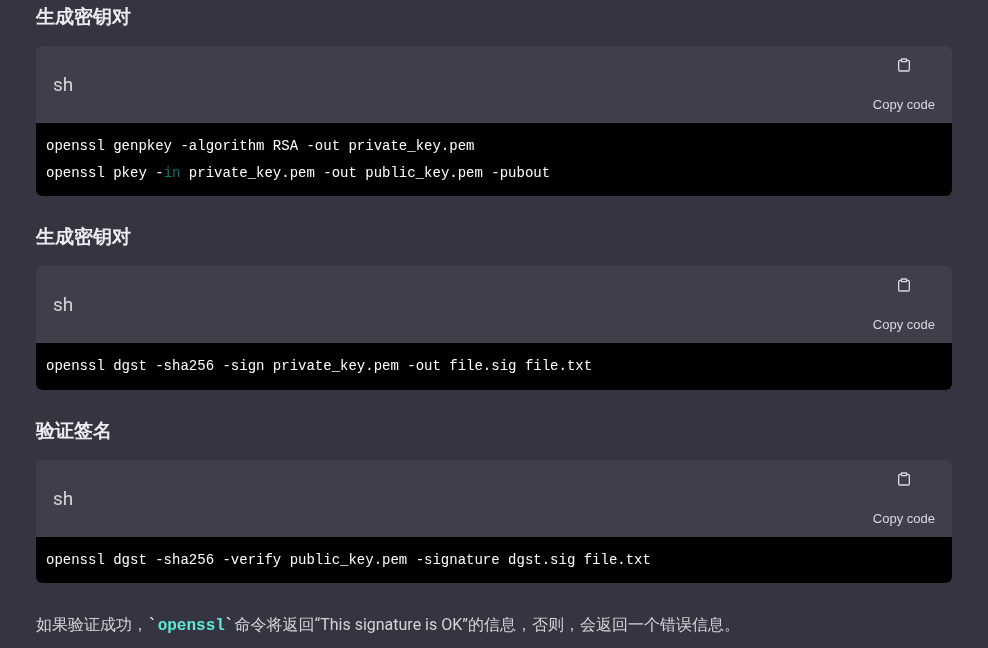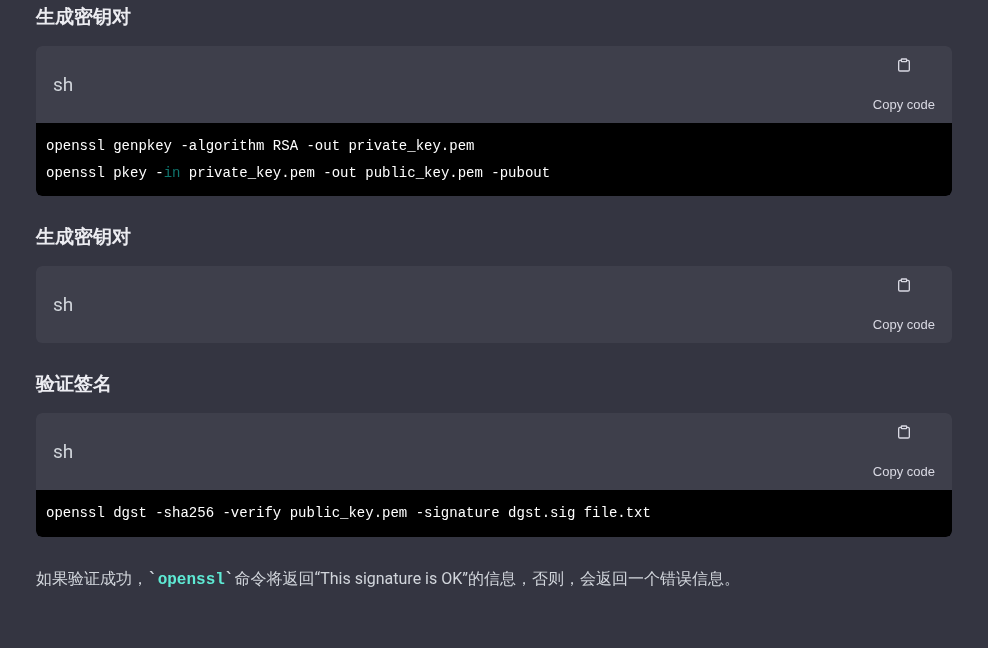--- a/index.html
+++ b/index.html
@@ -168,20 +168,21 @@
   <div class="code-header">
     <span class="code-lang">sh</span>
     <button class="copy-btn">
       <svg class="copy-icon" viewBox="0 0 24 24">
         <rect x="8" y="3" width="8" height="4" rx="1"></rect>
         <path d="M16 5h2a2 2 0 0 1 2 2v12a2 2 0 0 1-2 2H6a2 2 0 0 1-2-2V7a2 2 0 0 1 2-2h2"></path>
       </svg>
       <span>Copy code</span>
     </button>
   </div>
+  <div class="code-body"><span>openssl dgst -sha256 -sign private_key.pem -out file.sig file.txt</span></div>
 </div>
 
 <h3 class="section-heading later">验证签名</h3>
 
 <div class="code-block">
   <div class="code-header">
     <span class="code-lang">sh</span>
     <button class="copy-btn">
       <svg class="copy-icon" viewBox="0 0 24 24">
         <rect x="8" y="3" width="8" height="4" rx="1"></rect>

